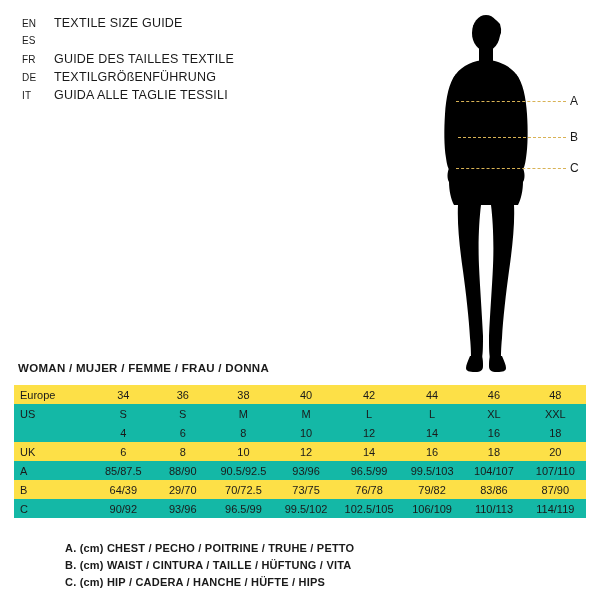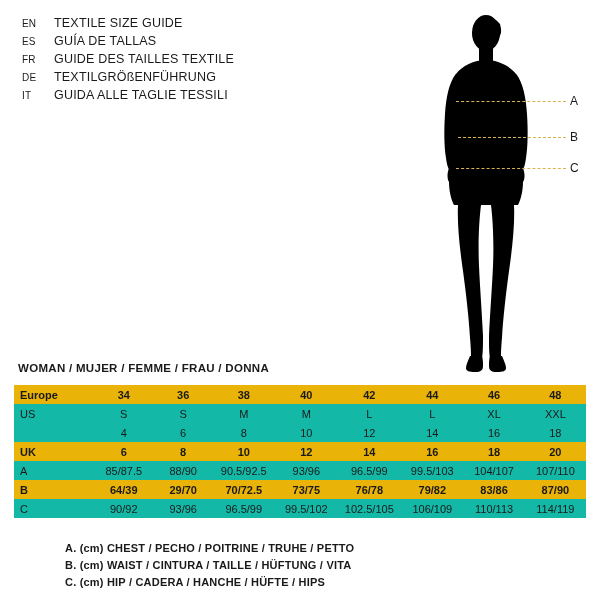--- a/index.html
+++ b/index.html
@@ -92,22 +92,21 @@
     background: #b8b8b8;
     font-weight: bold;
     font-size: 10.5px;
     letter-spacing: 0.2px;
     padding-left: 6px;
   }
   .size-table tr.shade td {
     background: #14b8a6;
   }
   .size-table tr.plain td {
-    background: #eab308;
-    font-weight: bold;
+    background: #fde047;
   }
   .size-table td.rowlabel {
     width: 86px;
     padding-left: 6px;
     text-align: left;
   }
   .size-table td.cell {
     width: 69px;
     text-align: center;
   }
@@ -130,21 +129,20 @@
 </head>
 <body>
 
 <div class="lang-block">
   <div class="lang-row">
     <span class="lang-code">EN</span>
     <span class="lang-text">TEXTILE SIZE GUIDE</span>
   </div>
   <div class="lang-row">
     <span class="lang-code">ES</span>
-    <span class="lang-text">GUÍA DE TALLAS</span>
   </div>
   <div class="lang-row">
     <span class="lang-code">FR</span>
     <span class="lang-text">GUIDE DES TAILLES TEXTILE</span>
   </div>
   <div class="lang-row">
     <span class="lang-code">DE</span>
     <span class="lang-text">TEXTILGRÖßENFÜHRUNG</span>
   </div>
   <div class="lang-row">

